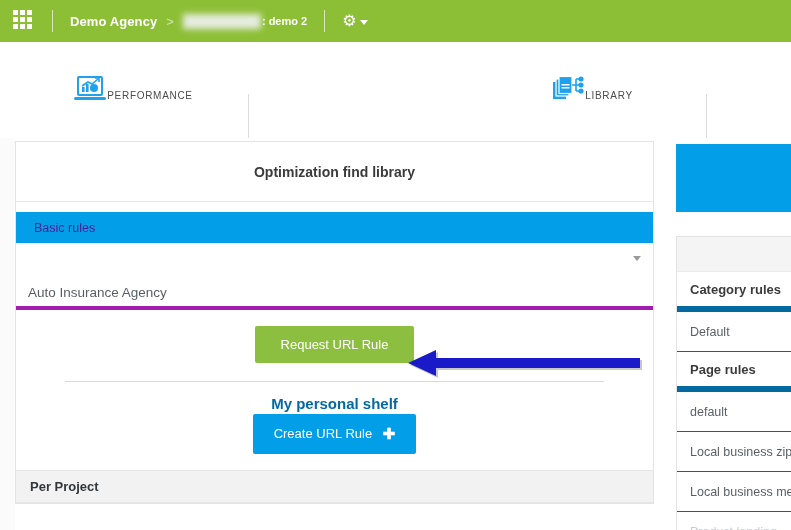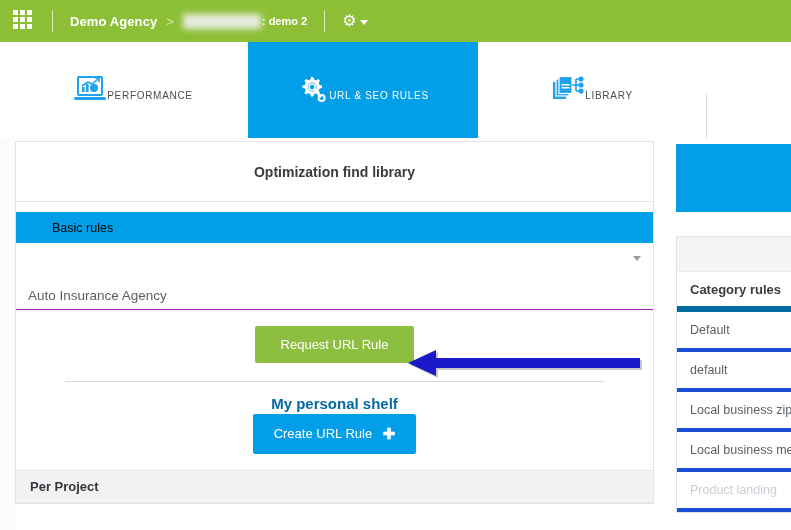--- a/index.html
+++ b/index.html
@@ -156,32 +156,32 @@
     align-items: center;
     justify-content: center;
     font-size: 14px;
     font-weight: bold;
     color: #3b3b3b;
     border-bottom: 1px solid #e8e8e8;
   }
   .gap-row { height: 10px; background:#ffffff; }
   .section-head {
     background: #029EE8;
-    color: #000000;
+    color: #4c1d95;
     height: 31px;
     display: flex;
     align-items: center;
-    padding-left: 36px;
+    padding-left: 18px;
     font-size: 12.5px;
     box-sizing: border-box;
   }
   .select-row {
     position: relative;
     height: 67px;
-    border-bottom: 1px solid #a21caf;
+    border-bottom: 4px solid #a21caf;
     box-sizing: border-box;
   }
   .select-caret {
     position: absolute;
     right: 12px;
     top: 13px;
     width: 0; height: 0;
     border-left: 4px solid transparent;
     border-right: 4px solid transparent;
     border-top: 5px solid #9a9a9a;
@@ -291,21 +291,21 @@
     box-sizing: border-box;
     white-space: nowrap;
   }
   .rc-item {
     height: 40px;
     display: flex;
     align-items: center;
     padding-left: 13px;
     font-size: 12.5px;
     color: #5a5f66;
-    border-bottom: 4px solid #1d4ed8;
+    border-bottom: 1px solid #1d4ed8;
     box-sizing: border-box;
     white-space: nowrap;
     cursor: pointer;
   }
   .rc-item.faded { color: #c9cdd3; }
 
   
   .arrow-ann {
     position: absolute;
     left: 408px;
@@ -367,32 +367,20 @@
           <circle cx="21" cy="13" r="4" fill="#1FA2EE"></circle>
           <path d="M9 11 L15 7 L19 9 L25 4" fill="none" stroke="#1FA2EE" stroke-width="1.6"></path>
           <path d="M22 3 L26 3 L26 7" fill="none" stroke="#1FA2EE" stroke-width="1.6"></path>
         </svg>
       </div>
       <div class="tlabel">PERFORMANCE</div>
     </div>
 
     <div class="tab-divider" style="left:248px;"></div>
 
-    <div class="tab active" style="left:248px; width:230px;">
-      <div class="tab-icon">
-        <svg width="32" height="30" viewBox="0 0 32 30">
-          <path d="M14 2 l2.4 0 .6 2.4 2.2 .9 2.1-1.3 1.7 1.7 -1.3 2.1 .9 2.2 2.4 .6 0 2.4 -2.4 .6 -.9 2.2 1.3 2.1 -1.7 1.7 -2.1-1.3 -2.2 .9 -.6 2.4 -2.4 0 -.6-2.4 -2.2-.9 -2.1 1.3 -1.7-1.7 1.3-2.1 -.9-2.2 -2.4-.6 0-2.4 2.4-.6 .9-2.2 -1.3-2.1 1.7-1.7 2.1 1.3 2.2-.9 z" fill="#ffffff"></path>
-          <circle cx="15.2" cy="12" r="4.4" fill="#029EE8"></circle>
-          <circle cx="15.2" cy="12" r="3" fill="none" stroke="#ffffff" stroke-width="1.6"></circle>
-          <path d="M18 15 L23.5 21.5" stroke="#ffffff" stroke-width="2.4" stroke-linecap="round"></path>
-          <circle cx="24.6" cy="23" r="3" fill="none" stroke="#ffffff" stroke-width="2"></circle>
-        </svg>
-      </div>
-      <div class="tlabel">URL &amp; SEO RULES</div>
-    </div>
 
     <div class="tab" style="left:478px; width:228px;">
       <div class="tab-icon">
         <svg width="34" height="30" viewBox="0 0 34 30">
           <rect x="2" y="7" width="13" height="17" fill="#1FA2EE"></rect>
           <rect x="5" y="4" width="13" height="17" fill="#1FA2EE" stroke="#ffffff" stroke-width="1.2"></rect>
           <rect x="8" y="1.5" width="13" height="17" fill="#1FA2EE" stroke="#ffffff" stroke-width="1.2"></rect>
           <rect x="10.5" y="9" width="8" height="1.5" fill="#ffffff"></rect>
           <rect x="10.5" y="12" width="8" height="1.5" fill="#ffffff"></rect>
           <path d="M21 10 L25 10 M25 4 L25 16 M25 4 L29 4 M25 10 L29 10 M25 16 L29 16" stroke="#1FA2EE" stroke-width="1.6" fill="none"></path>
@@ -445,20 +433,23 @@
   <div class="right-blue"></div>
 
   <div class="right-card">
     <div class="rc-blank"></div>
     <div class="rc-group">
       <span>Category rules</span>
     </div>
     <div class="rc-item">
       <span>Default</span>
     </div>
+    <div class="rc-group">
+      <span>Page rules</span>
+    </div>
     <div class="rc-item">
       <span>default</span>
     </div>
     <div class="rc-item">
       <span>Local business zip co</span>
     </div>
     <div class="rc-item">
       <span>Local business metro</span>
     </div>
     <div class="rc-item faded">

